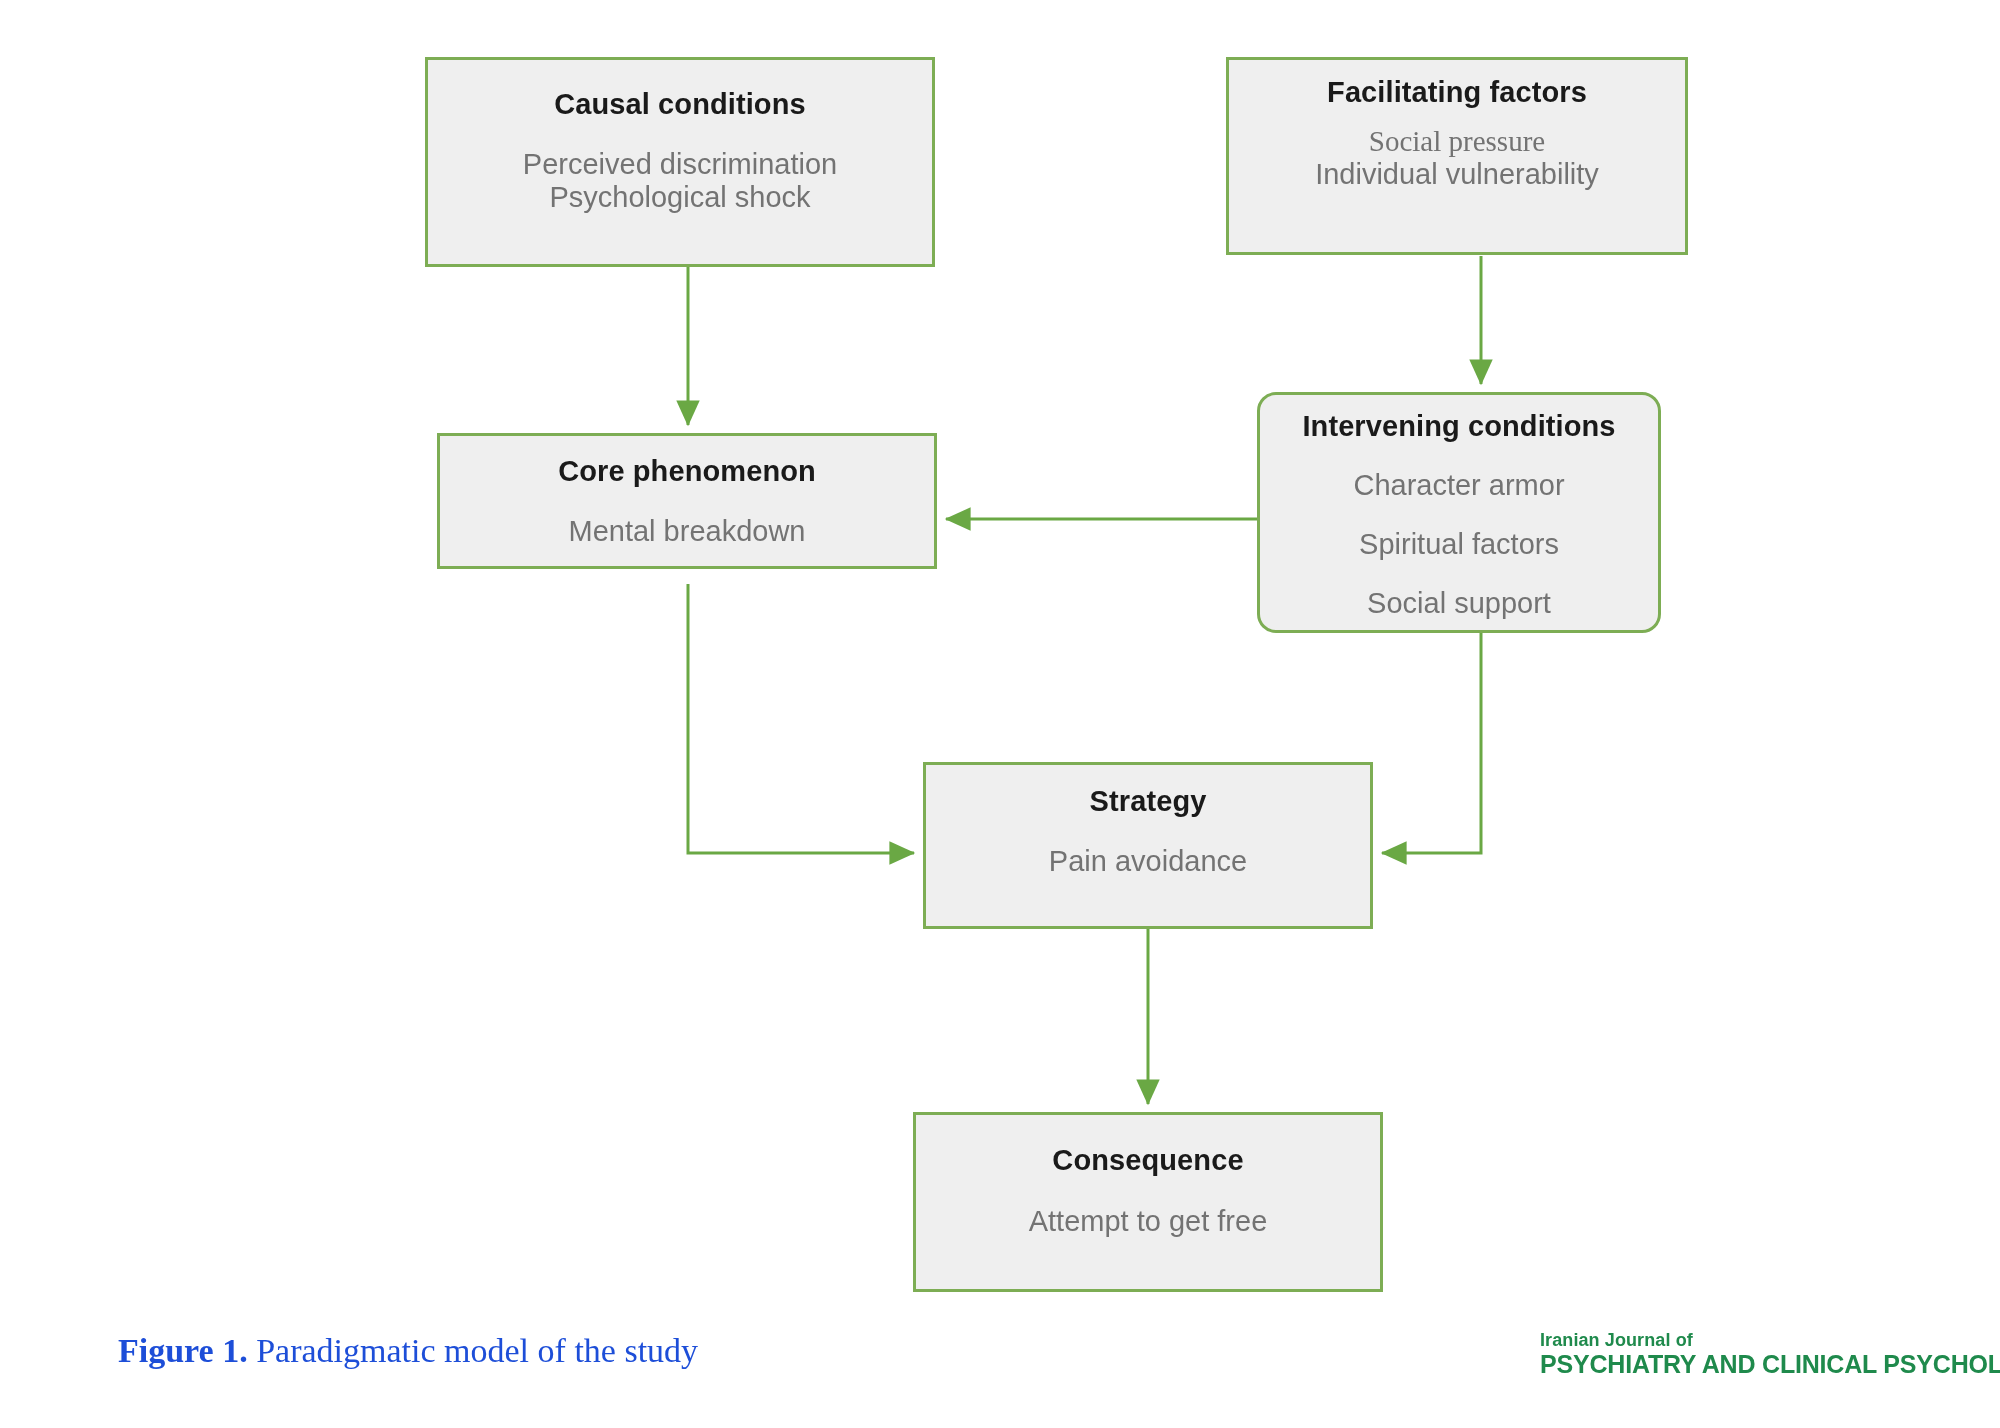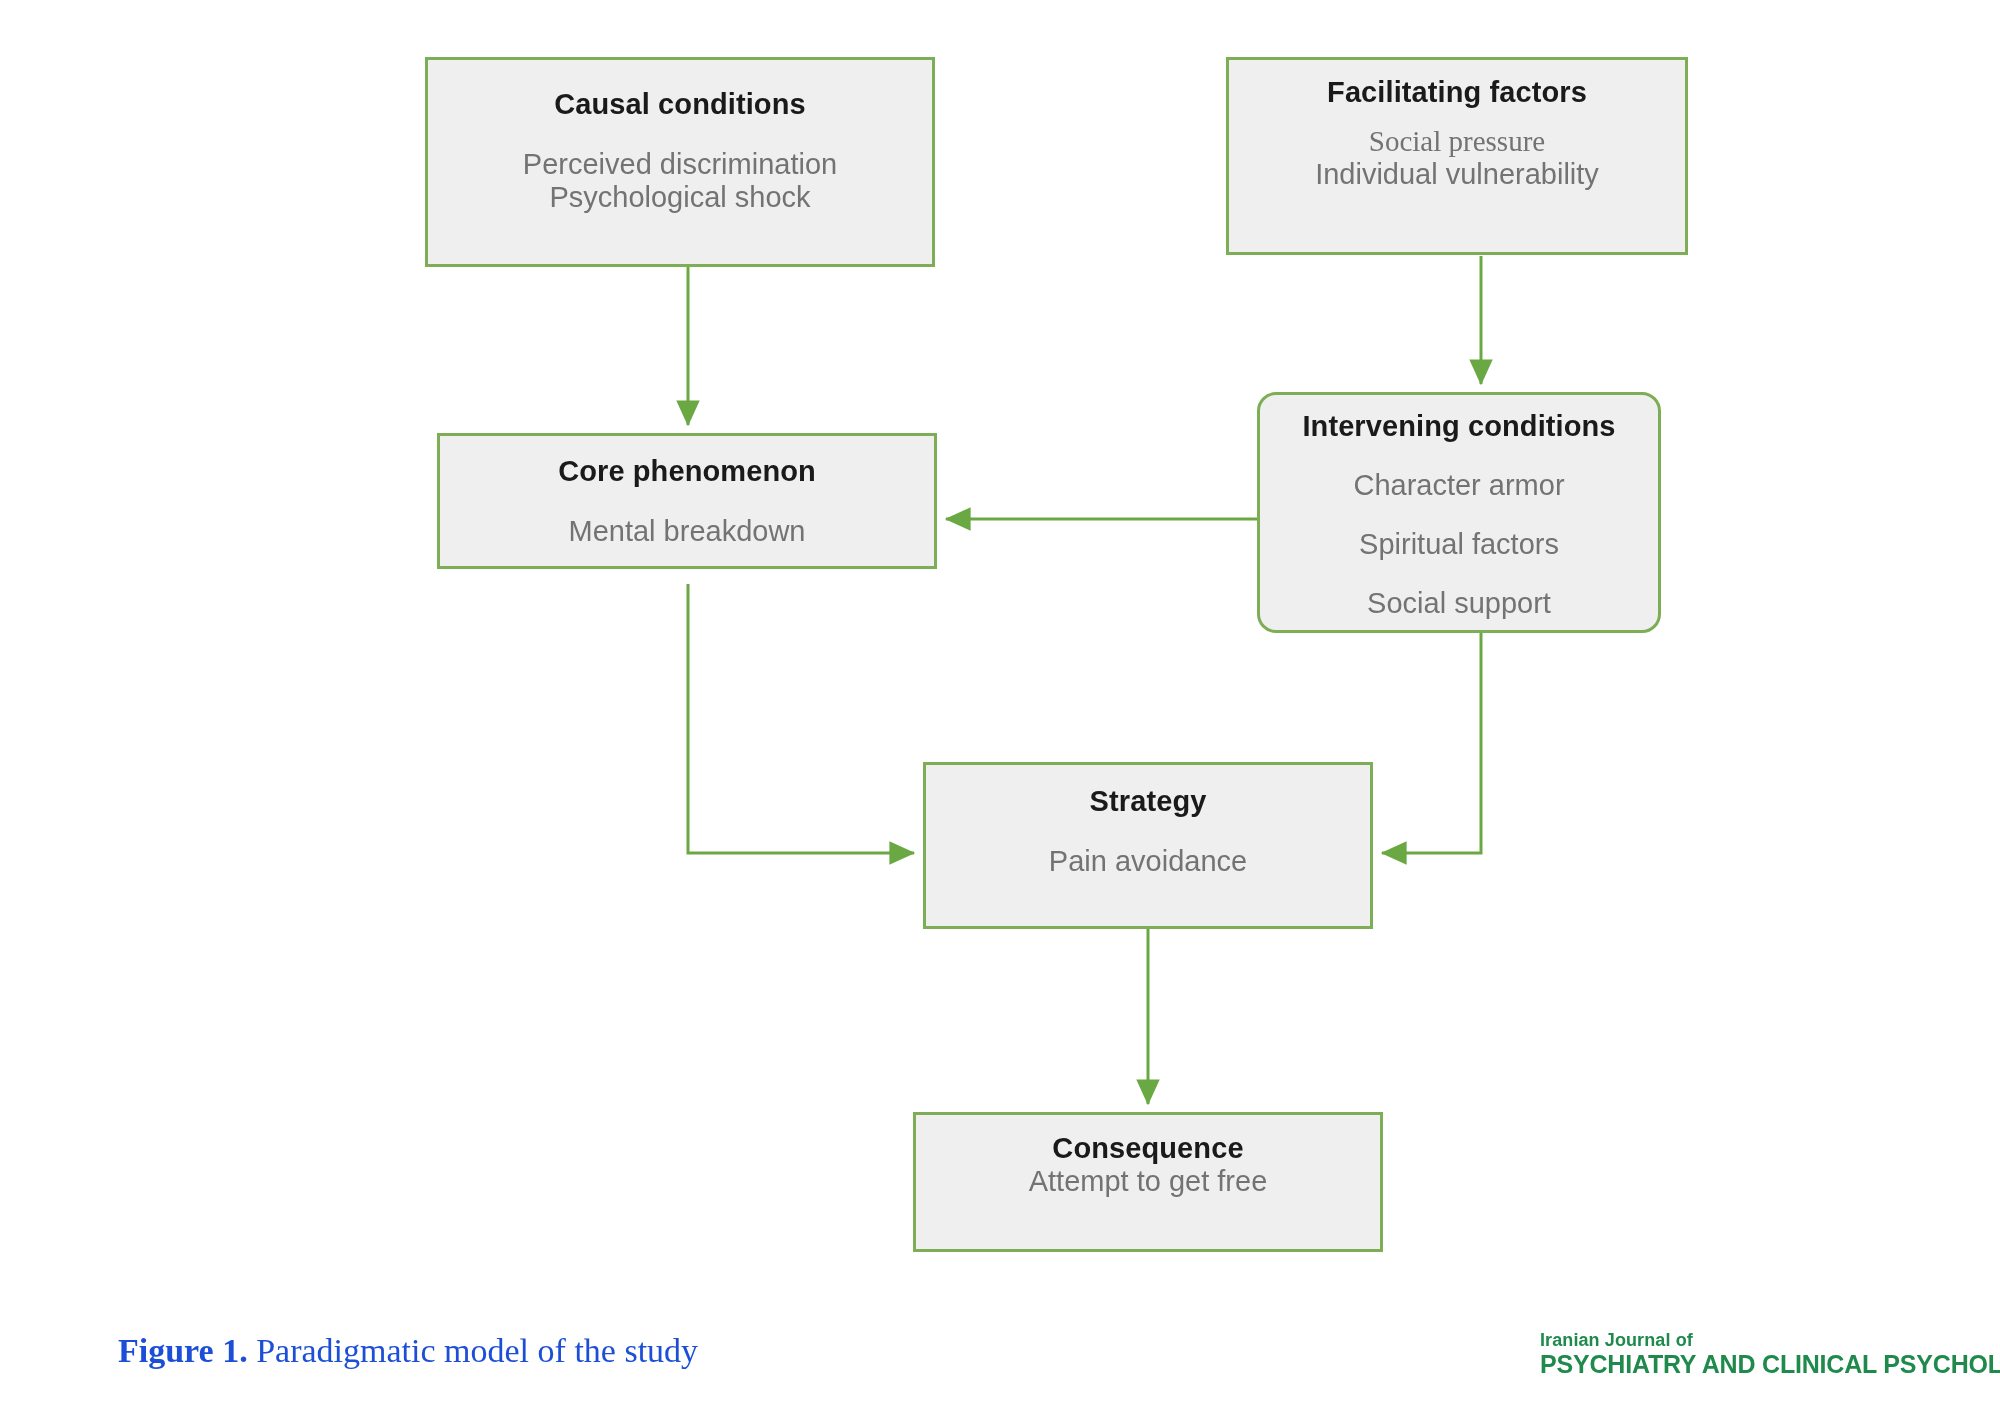--- a/index.html
+++ b/index.html
@@ -79,24 +79,24 @@
   }
   #node-core .node-line { margin-top: 27px; }
 
   #node-strategy {
     left: 923px;  top: 762px; width: 450px; height: 167px;
     padding-top: 20px;
   }
   #node-strategy .node-line { margin-top: 27px; }
 
   #node-consequence {
-    left: 913px;  top: 1112px; width: 470px; height: 140px;
-    padding-top: 17px;
-  }
-  #node-consequence .node-line { }
+    left: 913px;  top: 1112px; width: 470px; height: 180px;
+    padding-top: 29px;
+  }
+  #node-consequence .node-line { margin-top: 28px; }
 
   
   #connectors {
     position: absolute;
     left: 0; top: 0;
     width: 2000px; height: 1428px;
     z-index: 1;
     pointer-events: none;
   }
 

